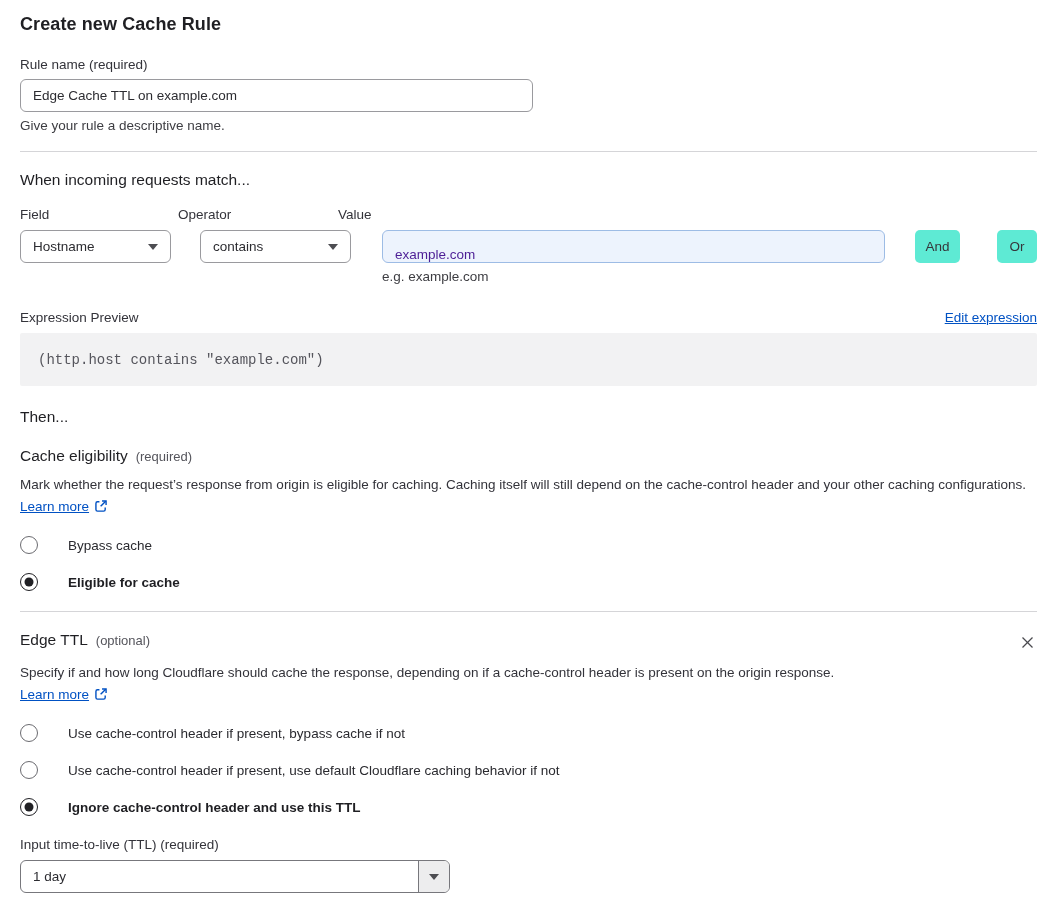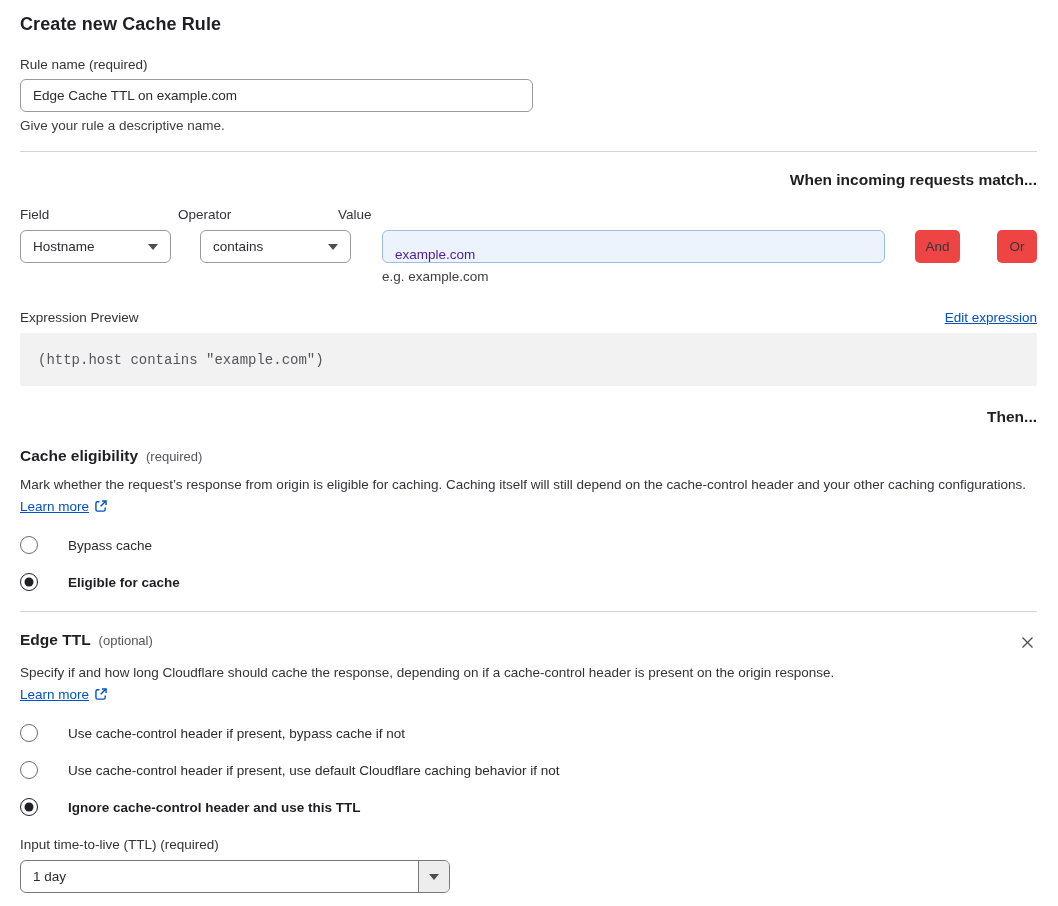--- a/index.html
+++ b/index.html
@@ -7,21 +7,21 @@
   body {
     width: 1058px; height: 906px;
     font-family: "Liberation Sans", "DejaVu Sans", sans-serif;
     color: #333336;
     position: relative;
     overflow: hidden;
   }
   .page { padding: 14px 21px 0 20px; }
 
   h1.page-title { font-size: 18px; font-weight: 700; color: #1f1f23; letter-spacing: .1px; }
-  h2.section-title { font-size: 15.5px; font-weight: 700; color: #1f1f23; text-align: right; }
+  h2.section-title { font-size: 15.5px; font-weight: 400; color: #1f1f23; }
 
   .field-label { font-size: 13.5px; color: #33333a; }
   .helper-text { font-size: 13.5px; color: #3d3d42; }
 
   .text-input {
     height: 33px; border: 1px solid #9a9a9e; border-radius: 6px;
     background: #fff; display: flex; align-items: center;
     padding: 0 12px; font-size: 13.5px; color: #2c2c31;
   }
   .rule-name-input { width: 513px; margin-top: 7px; }
@@ -41,21 +41,21 @@
   .caret {
     width: 0; height: 0; border-left: 5px solid transparent; border-right: 5px solid transparent;
     border-top: 6px solid #4d4d52; margin-left: 8px; flex: none;
   }
   .value-input {
     height: 33px; border: 1px solid #9dbce5; border-radius: 6px;
     background: #edf3fd; display: flex; align-items: flex-end;
     padding: 0 12px; font-size: 13.5px; color: #4c1d95; width: 100%;
   }
   .mini-btn {
-    height: 33px; border: none; border-radius: 5px; background: #ef4444;
+    height: 33px; border: none; border-radius: 5px; background: #5eead4;
     font-size: 13.5px; color: #36363b; font-family: inherit; cursor: pointer;
     display: inline-flex; align-items: center; justify-content: center;
   }
   .btn-and { width: 45px; }
   .btn-or { width: 40px; margin-left: 15px; }
 
   .expr-row { display: flex; align-items: flex-end; justify-content: space-between; }
   a.link { color: #0051c3; text-decoration: underline; font-size: 13.5px; cursor: pointer; }
   .code-block {
     margin-top: 8px; height: 53px; background: #f2f2f3; border-radius: 2px;

